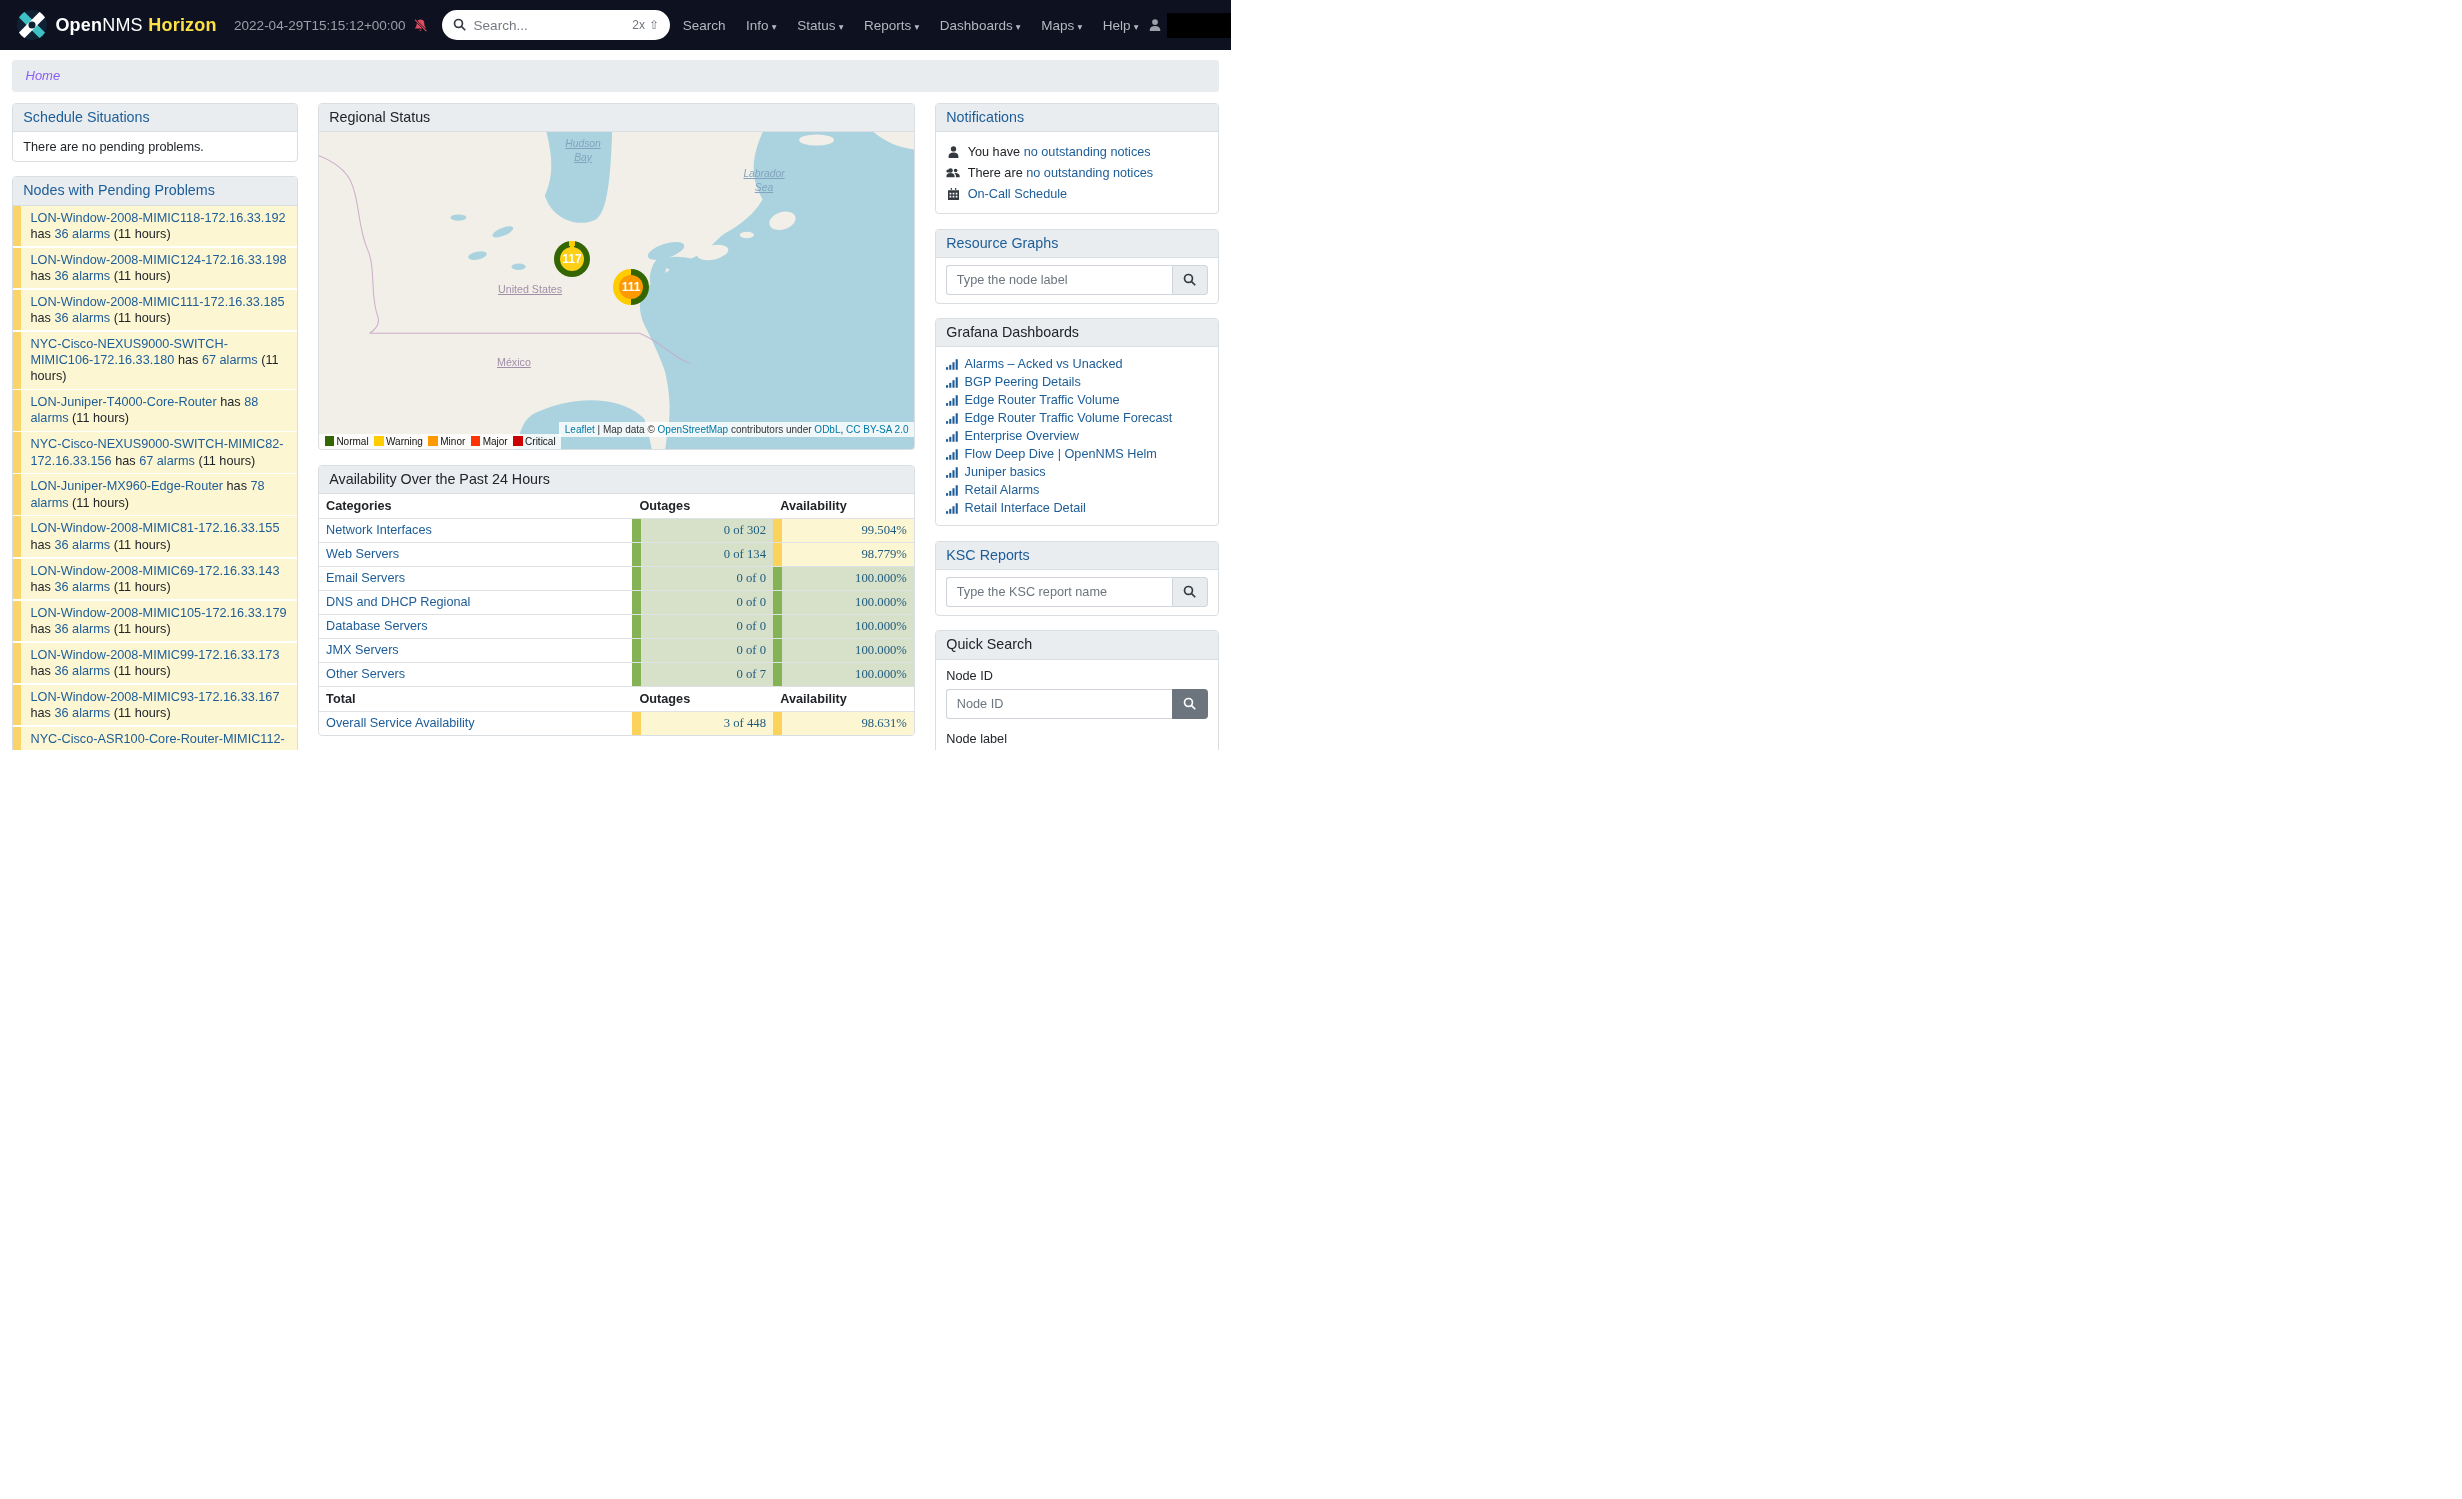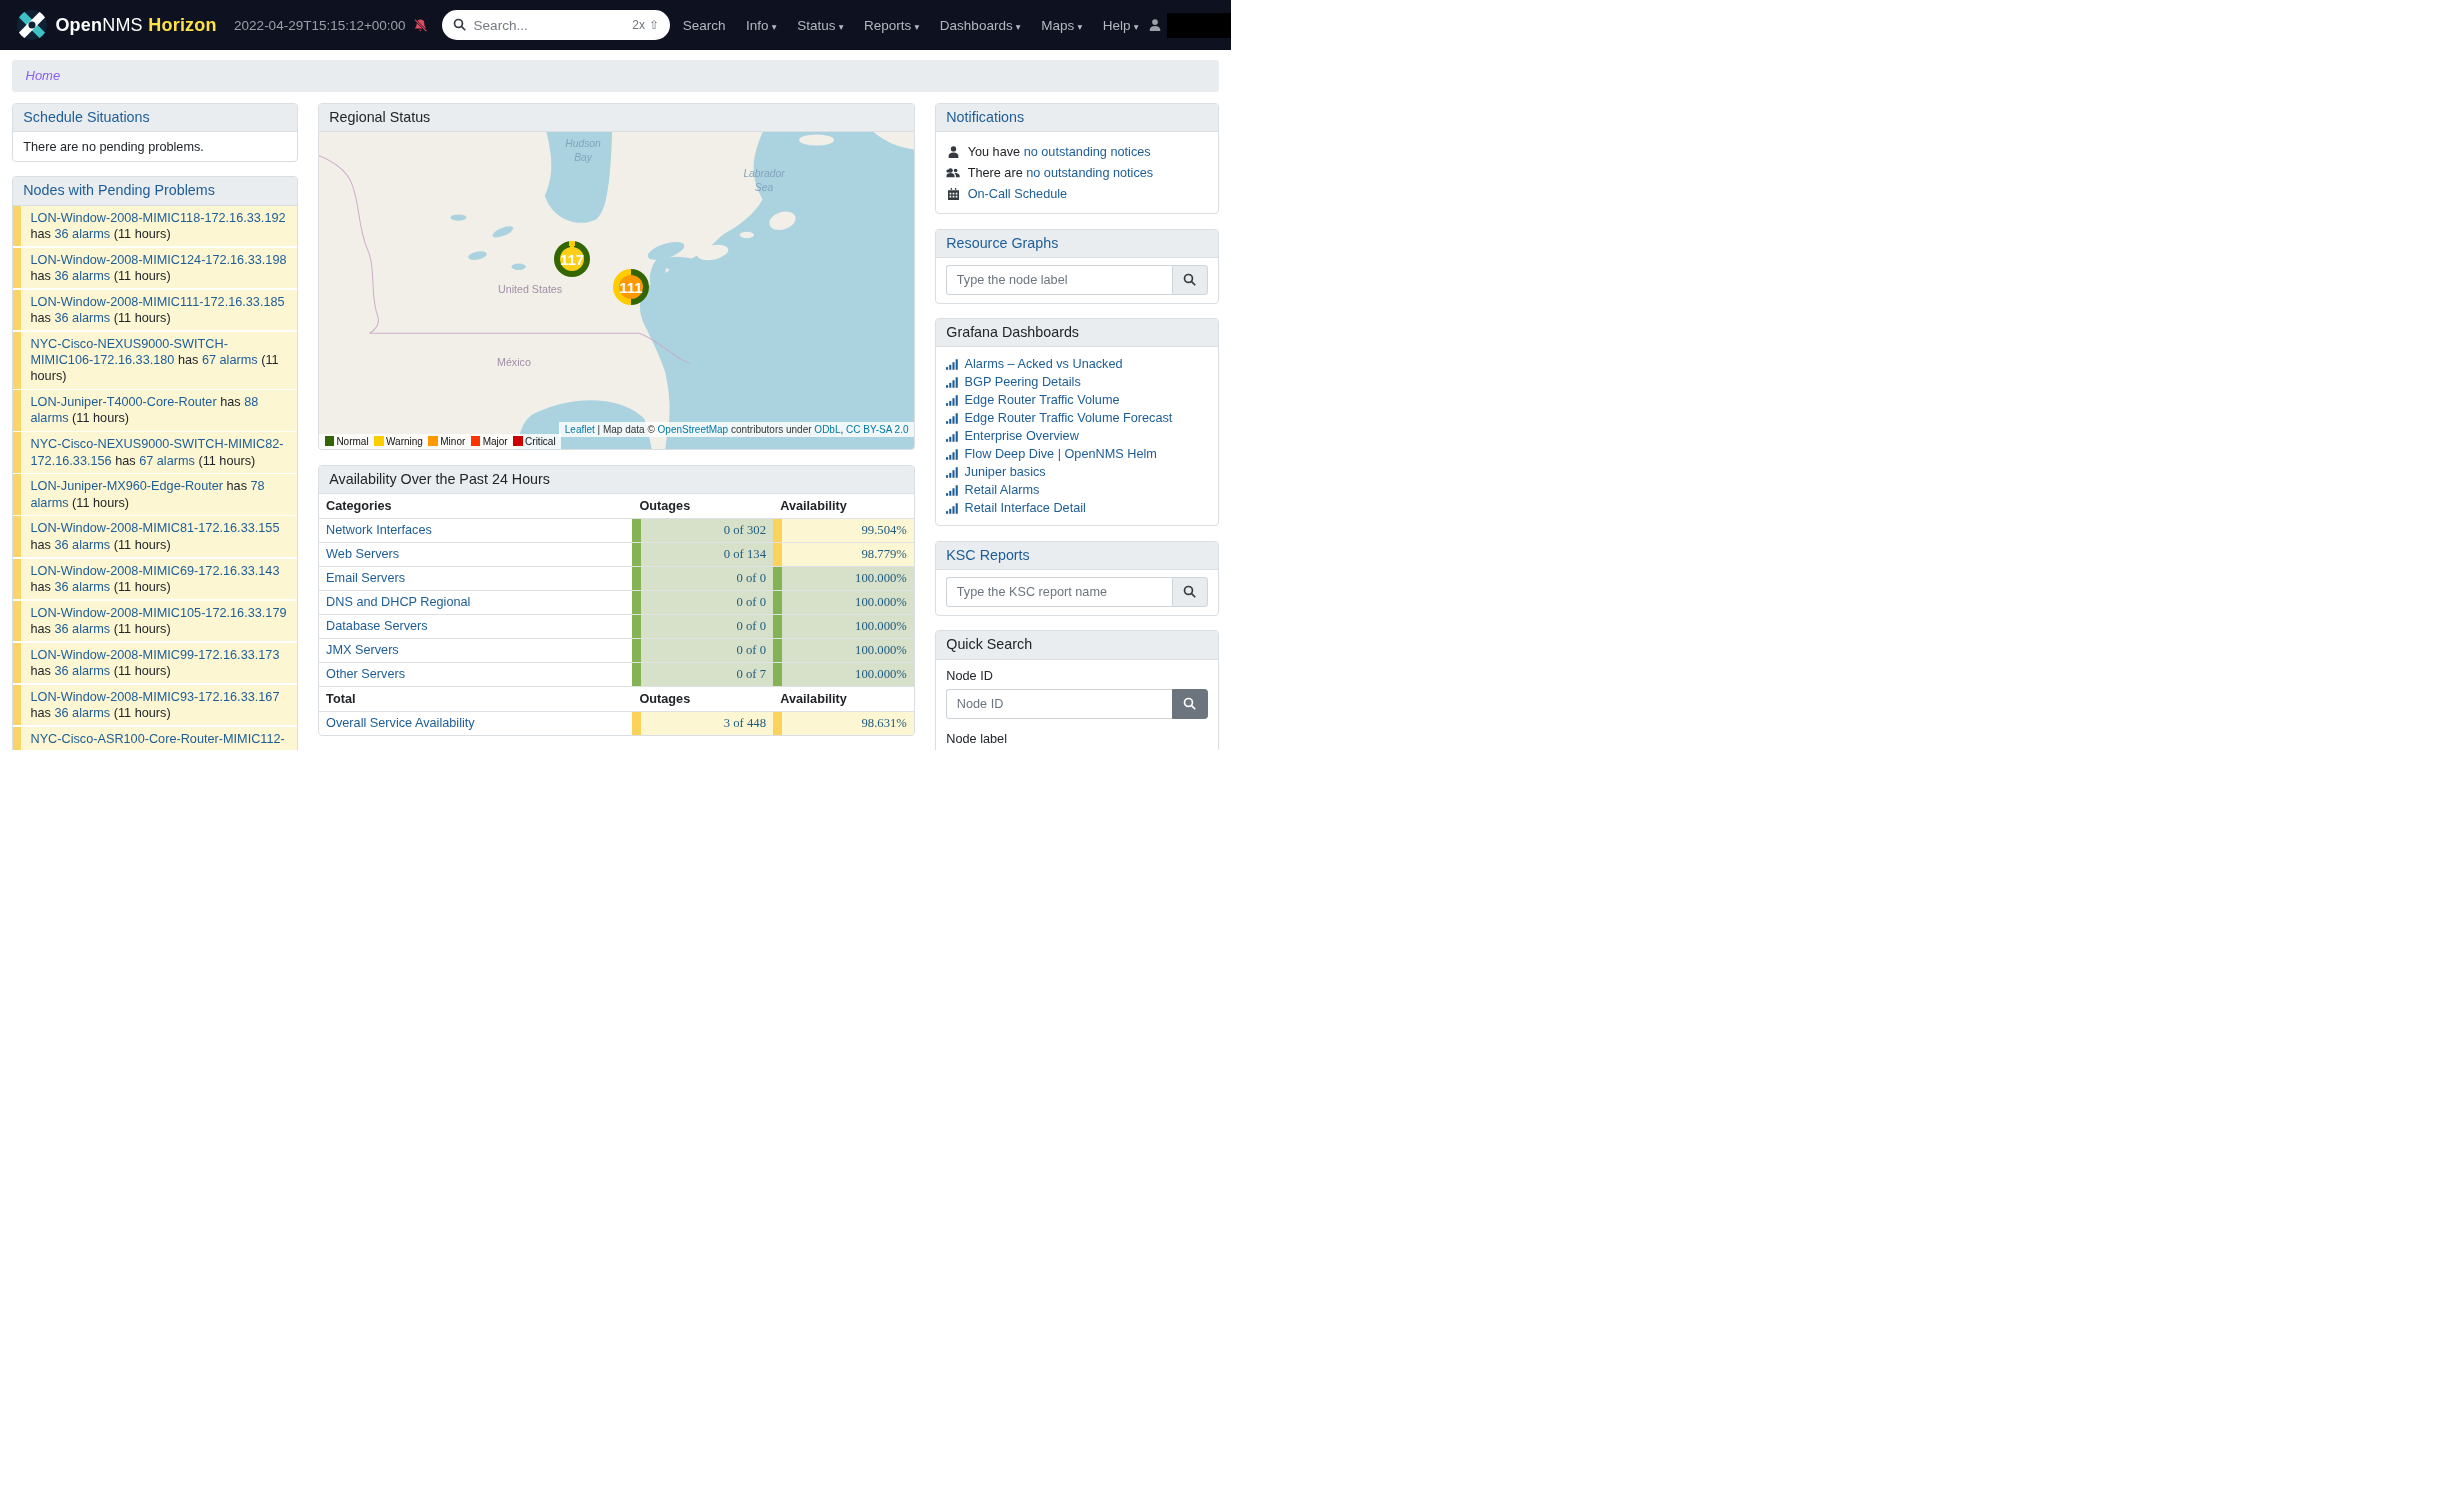--- a/index.html
+++ b/index.html
@@ -57,29 +57,29 @@
   a.lnk { color:#1d5d97; text-decoration:none; }
 
   
   .node-list { background:#fff; }
   .node-item { background:#fdf6d3; border-left:8.7px solid #fad468; padding:4px 8px 4px 9.5px;
     margin-bottom:1.6px; font-size:12.7px; line-height:1.28; }
   .node-item .plain { color:#212529; }
 
   
   .map-wrap { position:relative; width:595px; height:317px; overflow:hidden; background:#aad3df; }
-  .map-label { position:absolute; pointer-events:none; }
+  .map-label { position:absolute; pointer-events:none;text-decoration:underline; }
   .sea-label { color:#82a3bd; font-style:italic; font-size:10.3px; text-align:center; line-height:1.3; }
   .land-label { color:#a18fa9; font-size:10.7px; }
   .marker { position:absolute; width:36px; height:36px; border-radius:50%;
     transform:translate(-50%,-50%); display:flex; align-items:center; justify-content:center; }
   .marker-ring-117 { background:conic-gradient(#ffcc00 0deg 11deg, #336600 11deg 349deg, #ffcc00 349deg); }
   .marker-ring-111 { background:conic-gradient(#336600 0deg 180deg, #ffcc00 180deg 360deg); }
   .marker-core { width:24px; height:24px; border-radius:50%; display:flex; align-items:center;
-    justify-content:center; color:#fff; font-weight:bold; font-size:15px; }
+    justify-content:center; color:#fff; font-weight:bold; font-size:12px; }
   .core-warning { background:#fc0; background:#fecf17; }
   .core-minor { background:#ff9900; }
   .map-legend { position:absolute; left:0; bottom:0; background:rgba(255,255,255,.82);
     padding:2.4px 5.5px; display:flex; align-items:center; gap:5.5px; font-size:10px; color:#111; }
   .sw { width:9.5px; height:9.5px; display:inline-block; margin-right:2.4px; vertical-align:-0.8px; }
   .sev-0{background:#336600}.sev-1{background:#ffcc00}.sev-2{background:#ff9900}
   .sev-3{background:#ff3300}.sev-4{background:#cc0000}
   .map-attrib { position:absolute; right:0; bottom:12px; background:rgba(255,255,255,.82);
     padding:2.4px 5.5px; font-size:10px; color:#333; }
   .map-attrib a { color:#0078a8; text-decoration:none; }

